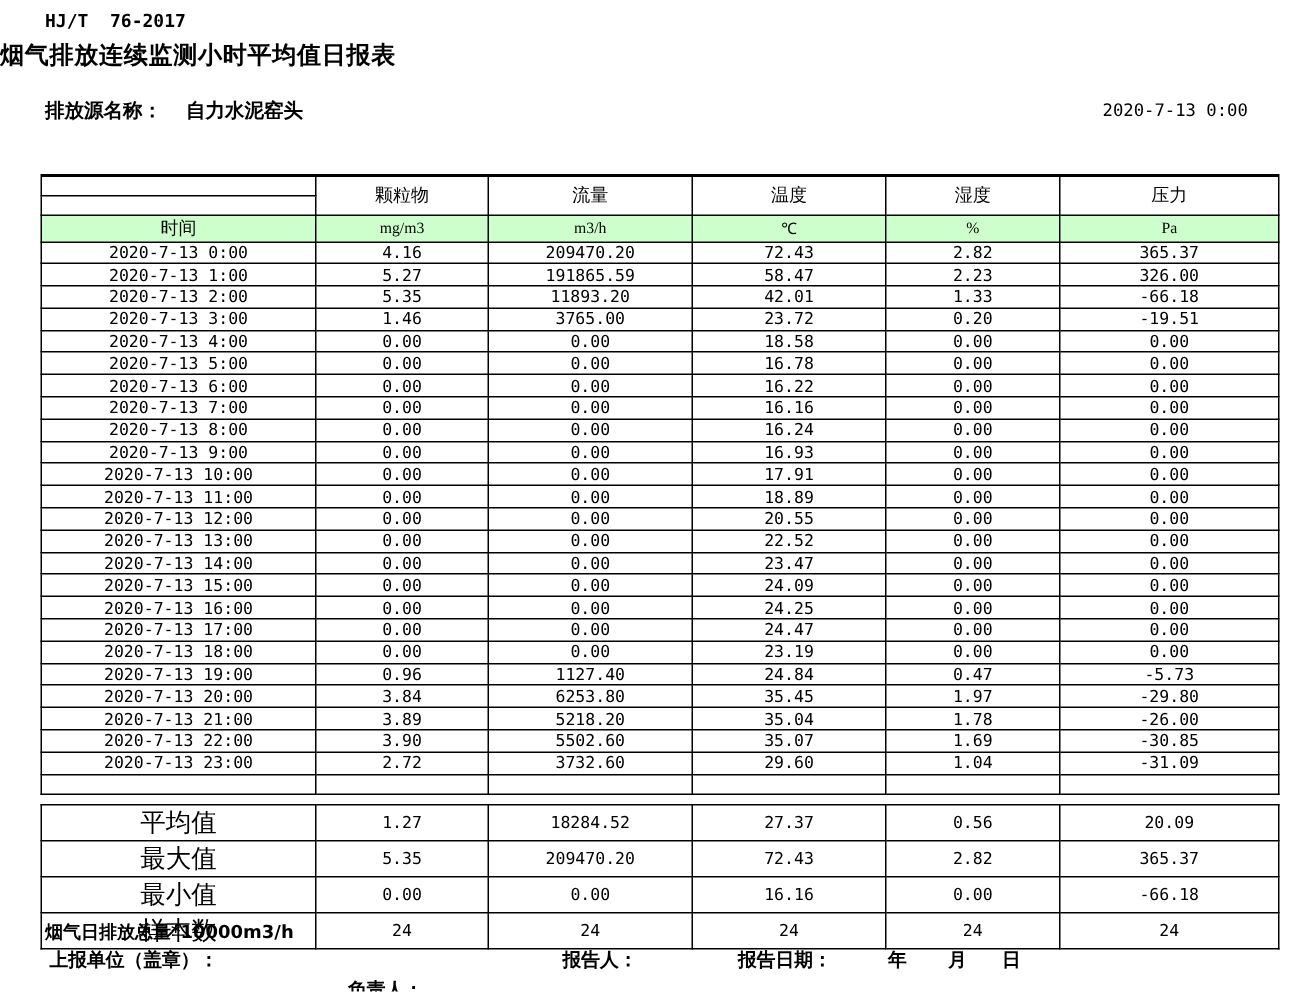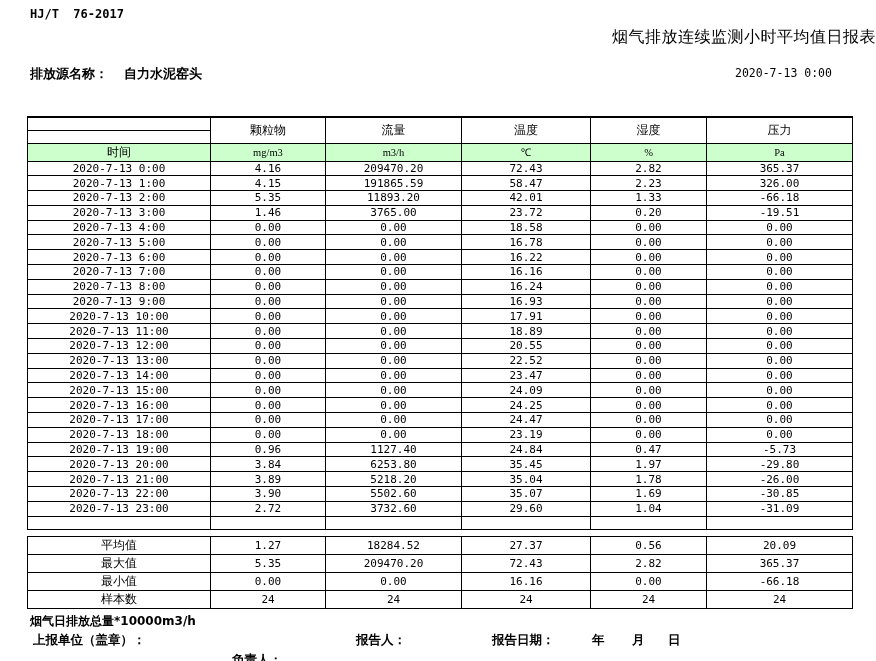--- a/index.html
+++ b/index.html
@@ -7,21 +7,21 @@
     width:876px; height:661px; background:#ffffff; color:#000;
     font-family:"DejaVu Sans", sans-serif; position:relative; overflow:hidden;
   }
   .std-code {
     position:absolute; left:30px; top:7px;
     font-weight:bold; font-size:12px; white-space:pre;
     font-family:"DejaVu Sans Mono", monospace;
   }
   .report-title {
     position:absolute; left:0; top:27px; width:100%;
-    text-align:right; font-weight:normal; font-size:16px; letter-spacing:0.5px;
+    text-align:left; font-weight:bold; font-size:16px; letter-spacing:0.5px;
   }
   .meta-source { position:absolute; left:30px; top:65px; font-weight:bold; font-size:13px; }
   .meta-source .src-val { margin-left:16px; }
   .meta-date {
     position:absolute; left:735px; top:66px; font-size:11.5px;
     font-family:"DejaVu Sans Mono", monospace; white-space:pre;
   }
 
   .table-block { position:absolute; left:27px; top:116px; width:825px; }
   table { border-collapse:collapse; table-layout:fixed; width:825px; }
@@ -35,28 +35,28 @@
   tr.hdr-sub { height:13px; }
   tr.hdr-sub td { border-bottom:1px solid #000; }
   td.param-name { font-family:"DejaVu Sans", sans-serif; font-size:12px;margin-left:44px; }
   tr.unit-row { height:15px; }
   tr.unit-row td { background:var(--green); font-size:10.5px;font-family:Liberation Serif, serif; }
   tr.unit-row td.cjk { font-size:12px; }
   tbody tr.data-row { height:14.8px; }
   tr.spacer-row { height:13px; }
   .table-gap { height:6px; }
   table.summary-table tr { height:14.8px; }
-  table.summary-table td.cjk { font-size:12px; }
+  table.summary-table td.cjk { font-size:17px; }
 
   .foot-note { position:absolute; left:30px; top:613px; font-weight:bold; font-size:12px; }
   .sign-row { position:absolute; left:0; top:632px; width:692px; height:16px; font-weight:bold; font-size:12.5px; }
   .sign-row span { position:absolute; top:0; white-space:nowrap; }
   .lbl-unit { left:33px; }
   .lbl-resp { left:232px;margin-top:20px; }
-  .lbl-reporter { left:356px; }
+  .lbl-reporter { left:375px; }
   .lbl-repdate { left:492px; }
   .lbl-year { left:592px; }
   .lbl-month { left:632px; }
   .lbl-day { left:668px; }
 </style>
 </head>
 <body>
 
 <div class="std-code">HJ/T  76-2017</div>
 <div class="report-title">烟气排放连续监测小时平均值日报表</div>
@@ -101,21 +101,21 @@
         <tr class="data-row">
           <td>2020-7-13 0:00</td>
           <td>4.16</td>
           <td>209470.20</td>
           <td>72.43</td>
           <td>2.82</td>
           <td>365.37</td>
         </tr>
         <tr class="data-row">
           <td>2020-7-13 1:00</td>
-          <td>4.15</td>
+          <td>5.27</td>
           <td>191865.59</td>
           <td>58.47</td>
           <td>2.23</td>
           <td>326.00</td>
         </tr>
         <tr class="data-row">
           <td>2020-7-13 2:00</td>
           <td>5.35</td>
           <td>11893.20</td>
           <td>42.01</td>

